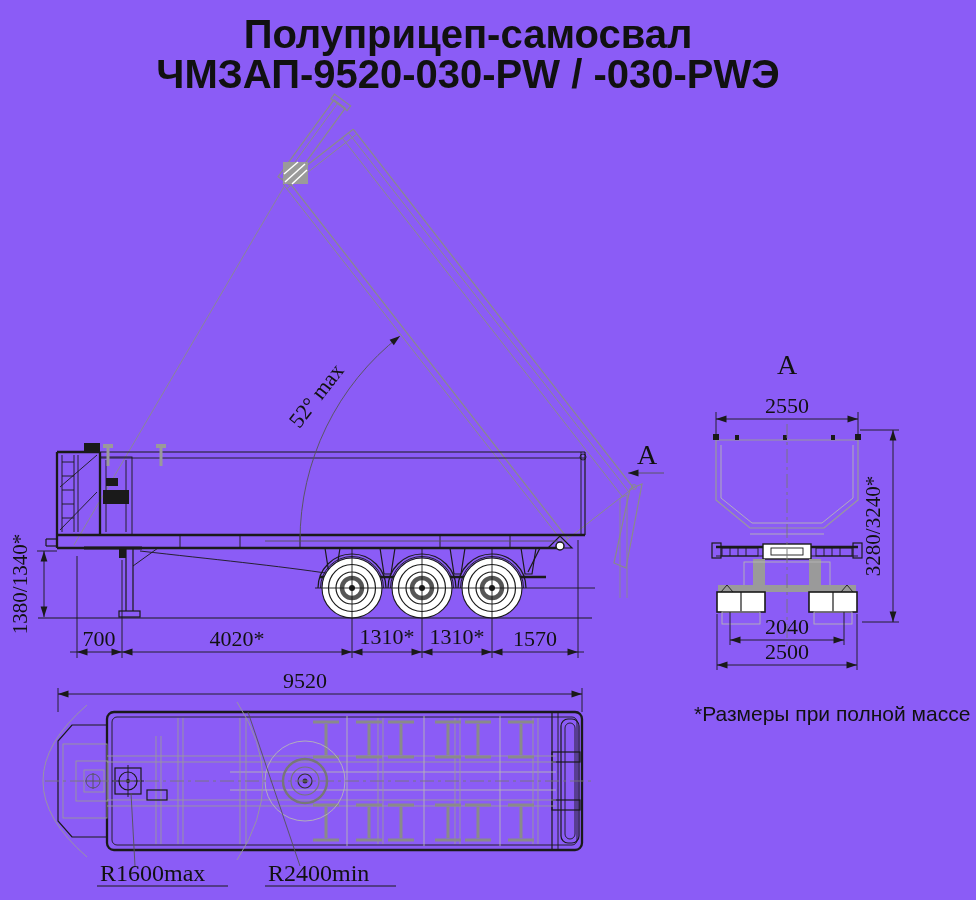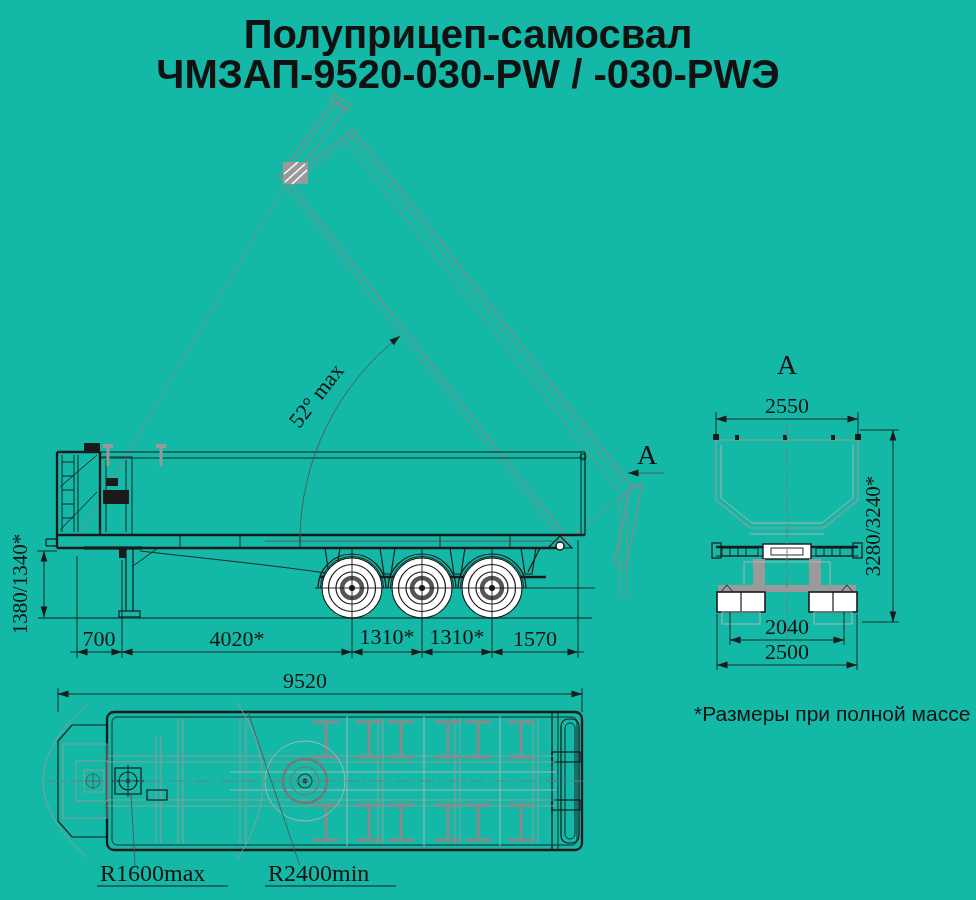--- a/index.html
+++ b/index.html
@@ -1,16 +1,16 @@
 <!DOCTYPE html>
 <html><head>
 <meta charset="utf-8">
 <style>
   html,body{margin:0;padding:0;background:#fff;}
-  .stage{position:relative;width:976px;height:900px;background:#14b8a6;overflow:hidden;}
+  .stage{position:relative;width:976px;height:900px;background:#8b5cf6;overflow:hidden;}
   svg{font-family:"Liberation Serif",serif;}
   .ln{fill:none;stroke:#1a1a1a;stroke-width:1.2;}
   .b{stroke-width:2.3;}
   .b3{stroke-width:3;}
   .t{stroke-width:0.9;}
   .g{stroke:#8a8a8a;}
   .gg{stroke:#9a9a9a;}
   .lg{stroke:#b5b5b5;}
   .d5{stroke:#555;}
   .fill{fill:#1a1a1a;stroke:none;}

